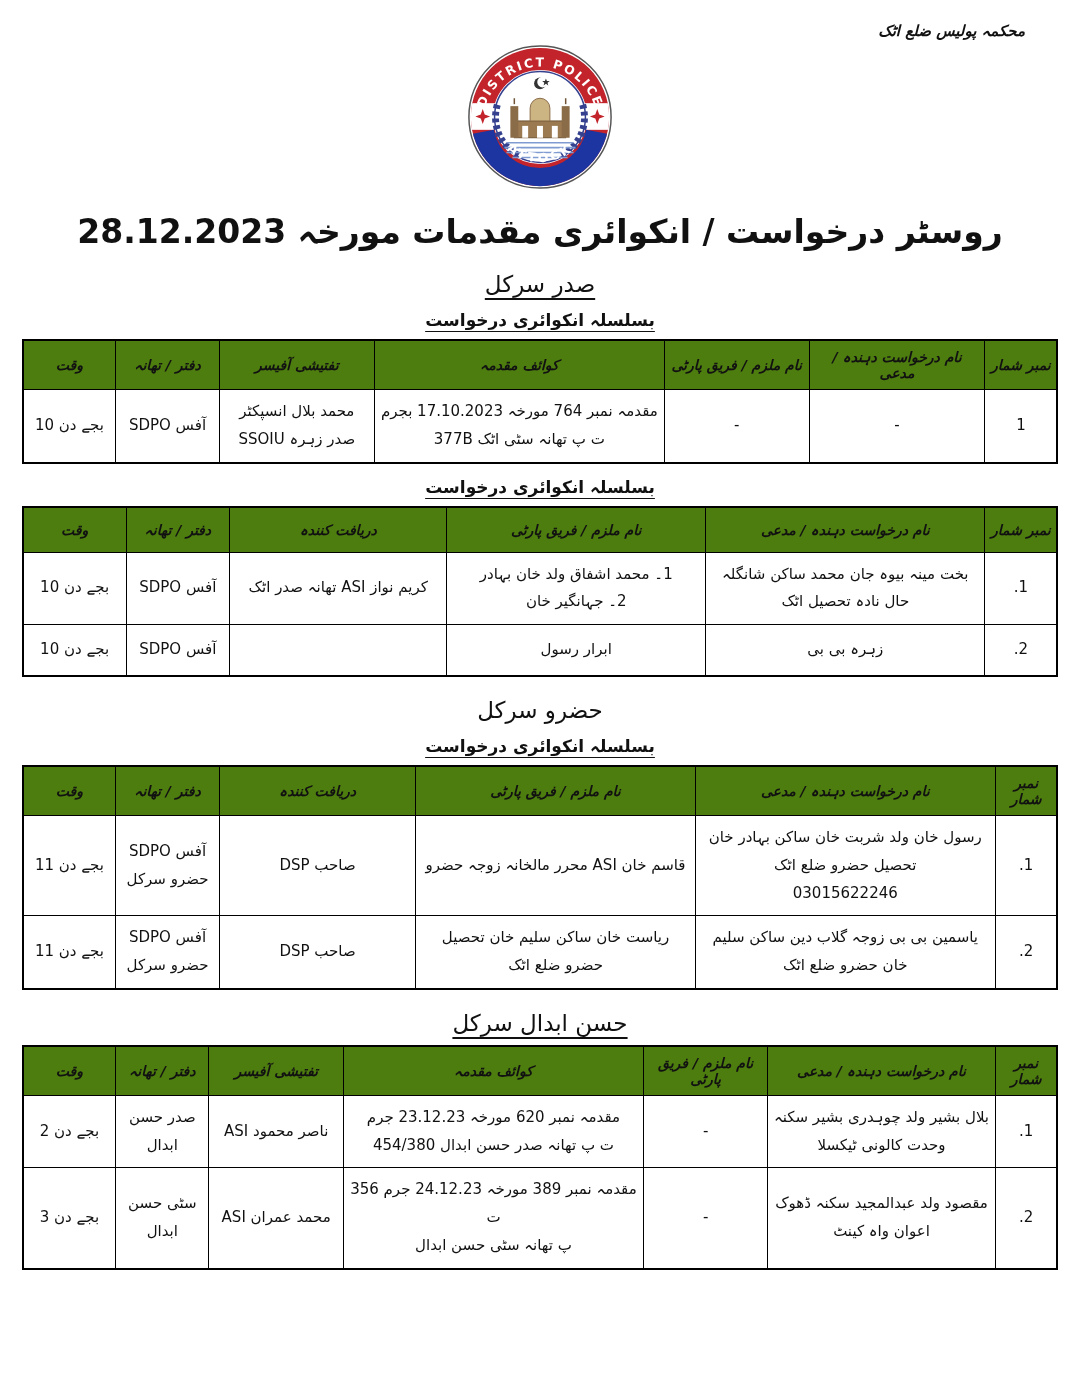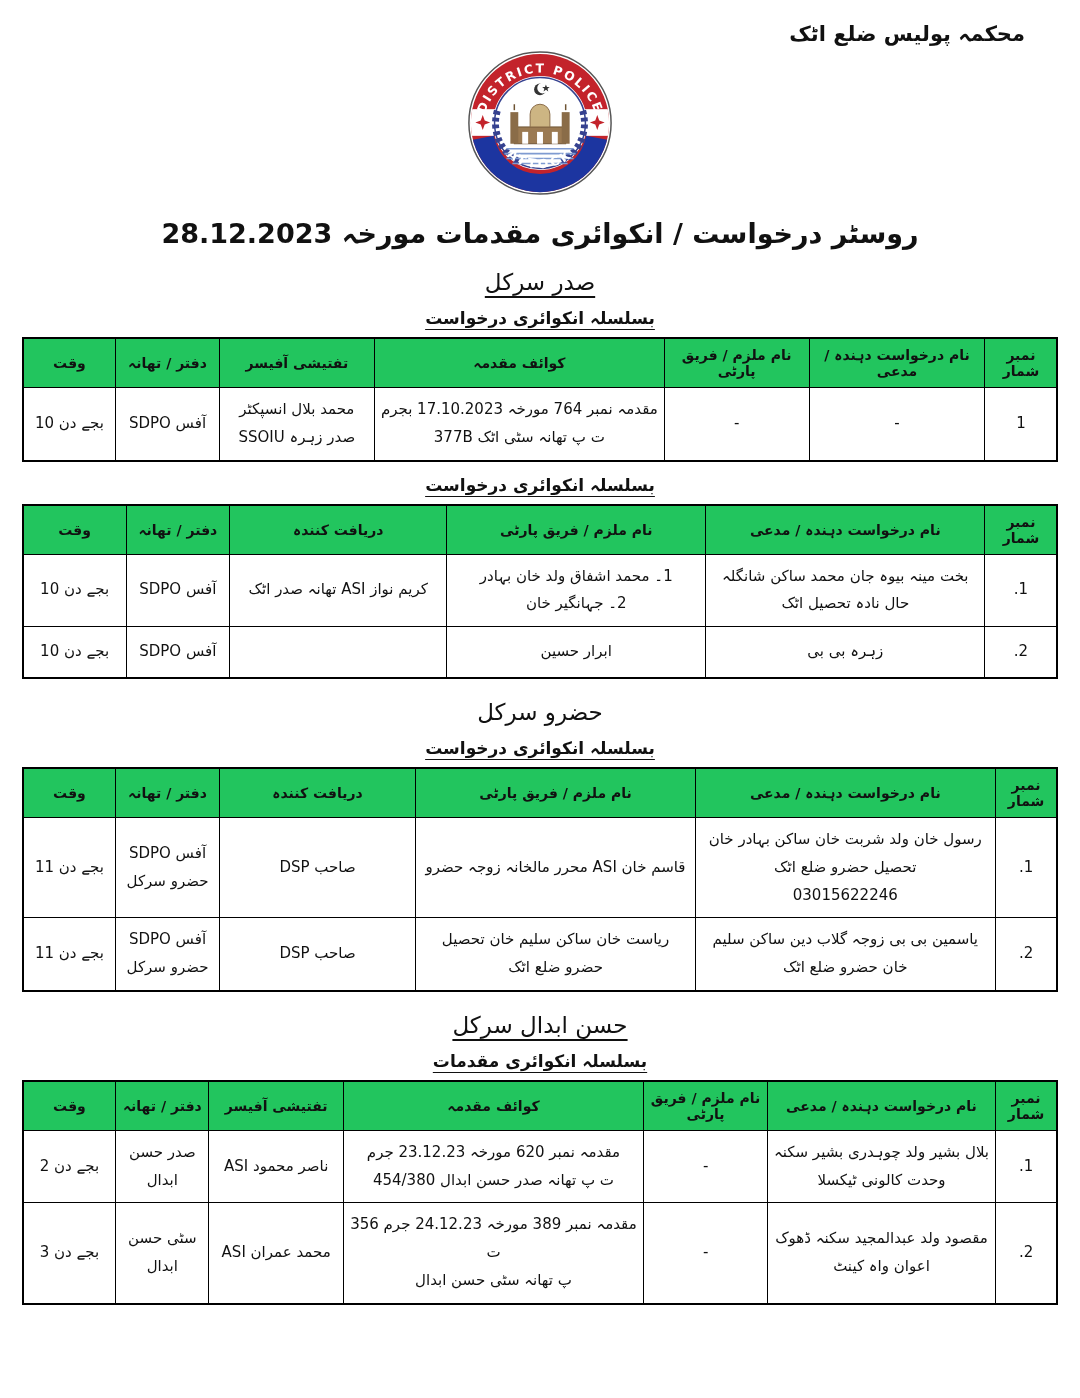--- a/index.html
+++ b/index.html
@@ -2,46 +2,46 @@
 <html lang="ur"><head>
 <meta charset="utf-8">
 <style>
   html,body{margin:0;padding:0;background:#ffffff;}
   body{
     width:1080px;min-height:1398px;margin:0 auto;
     font-family:"DejaVu Sans",sans-serif;color:#111;
   }
   .corner-note{
     text-align:right;padding:22px 55px 0 0;
-    font-size:21px;font-weight:bold;direction:rtl;
+    font-size:15px;font-weight:bold;font-style:italic;direction:rtl;
   }
   .logo-wrap{width:158px;margin:2px auto 0;}
   .doc-title{
-    text-align:center;margin-top:16px;font-size:27px;font-weight:bold;direction:rtl;
+    text-align:center;margin-top:16px;font-size:33px;font-weight:bold;direction:rtl;
   }
   .sec-heading{
     text-align:center;margin-top:20px;font-size:23px;font-weight:normal;
     direction:rtl;text-decoration:underline;text-underline-offset:6px;
   }
   .sec-heading.no-underline{text-decoration:none;}
   .sec-heading:empty{display:none;}
   .sec-subtitle{
     text-align:center;margin-top:13px;font-size:17px;font-weight:bold;
     direction:rtl;text-decoration:underline;text-underline-offset:5px;
   }
   table.doc-table{
     width:96%;margin:9px auto 0;border-collapse:collapse;table-layout:fixed;
     border:2px solid #000;
   }
   table.doc-table th,table.doc-table td{
     border:1.5px solid #000;text-align:center;vertical-align:middle;
     padding:8px 5px;overflow:hidden;
   }
   table.doc-table th{
-    background:#22c55e;font-size:14px;font-weight:bold;height:28px;
+    background:#4d7c0f;font-size:14px;font-weight:bold;height:28px;font-style:italic;
   }
   table.doc-table td{font-size:15px;background:#fff;height:34px;}
   table.doc-table td div{line-height:1.85;}
   .spacer-bottom{height:110px;}
 </style>
 </head>
 <body>
 
 <div class="corner-note">محکمہ پولیس ضلع اٹک</div>
 
@@ -203,21 +203,21 @@
           </td>
         </tr>
         <tr>
           <td>
             <div dir="ltr">.2</div>
           </td>
           <td>
             <div dir="rtl">زہرہ بی بی</div>
           </td>
           <td>
-            <div dir="rtl">ابرار حسین</div>
+            <div dir="rtl">ابرار رسول</div>
           </td>
           <td></td>
           <td>
             <div dir="ltr">SDPO آفس</div>
           </td>
           <td>
             <div dir="ltr">10 بجے دن</div>
           </td>
         </tr>
       </tbody>
@@ -289,21 +289,20 @@
           <td>
             <div dir="ltr">11 بجے دن</div>
           </td>
         </tr>
       </tbody>
     </table>
 </div>
 
 <div>
   <div class="sec-heading">حسن ابدال سرکل</div>
-  <div class="sec-subtitle">بسلسلہ انکوائری مقدمات</div>
   <table class="doc-table" dir="rtl">
       <colgroup>
         <col style="width: 6%;">
         <col style="width: 22%;">
         <col style="width: 12%;">
         <col style="width: 29%;">
         <col style="width: 13%;">
         <col style="width: 9%;">
         <col style="width: 9%;">
       </colgroup>

